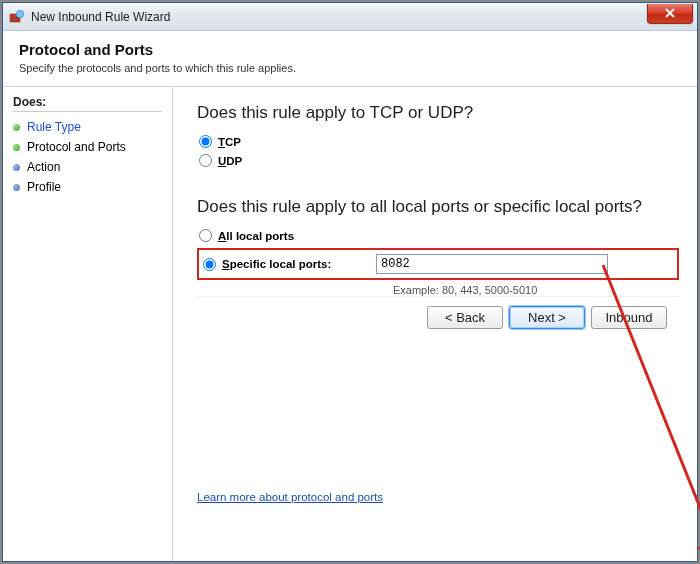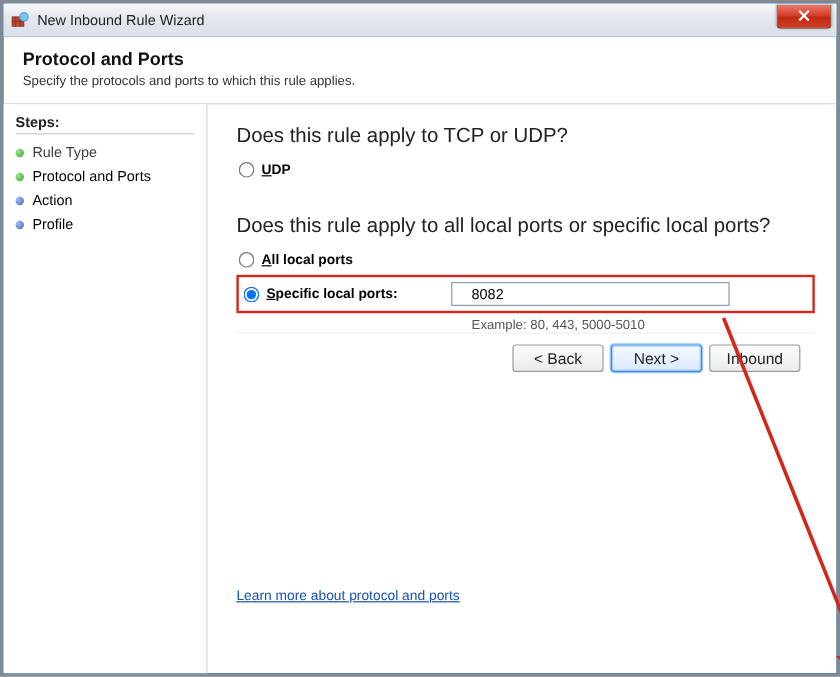--- a/index.html
+++ b/index.html
@@ -52,43 +52,43 @@
     padding:8px 10px 10px 10px;
   }
   .steps-title { font-weight:bold; font-size:12px; color:#222; margin-bottom:2px; }
   .steps-hr { border:none; border-top:1px solid #ccc; margin:2px 0 6px 0; }
   .step-item { display:flex; align-items:center; padding:2px 0; margin-bottom:2px; }
   .step-bullet {
     width:7px; height:7px; border-radius:50%; margin-right:7px;
   }
   .bullet-green { background:radial-gradient(circle at 30% 30%,#9de08a,#3da82a); }
   .bullet-blue  { background:radial-gradient(circle at 30% 30%,#9cb9e8,#4b6fb3); }
-  .step-active { color:#404040; }
+  .step-active { color:#1d4ed8; }
   .main-col {
     flex:1; padding:16px 18px 10px 24px;
     position:relative;
   }
   .q-text { font-size:17px; color:#222; margin-bottom:10px; }
   .radio-row { display:flex; align-items:center; margin:2px 0 2px 2px; }
   .radio-row input { margin:2px 6px 2px 0; }
   .radio-label { font-size:11.5px; }
   .radio-label .mn { text-decoration:underline; }
   .radio-label-bold { font-weight:bold; }
   .spacer1 { height:26px; }
   .highlight-box {
     border:2px solid #d3261d;
     padding:4px 6px 4px 4px;
     display:flex; align-items:center;
     margin-top:4px;
   }
   .highlight-box .radio-row { margin:0; }
   .port-input {
     margin-left:14px; height:20px; width:232px;
-    border:1px solid #8a9bb5; padding:0 16px;
-    font-size:12px; font-family:Liberation Sans, sans-serif;
+    border:1px solid #8a9bb5; padding:0 4px;
+    font-size:12px; font-family:Liberation Mono, monospace;
   }
   .example-text {
     font-size:11px; color:#555;
     margin-left:184px; margin-top:4px;padding-left:12px;
   }
   .learn-link {
     color:#1a4fb3; text-decoration:underline;
     font-size:11.5px;
     position:absolute; left:24px; bottom:58px;
   }
@@ -140,21 +140,21 @@
   </div>
 
   <div class="header-area">
     <div class="header-title">Protocol and Ports</div>
     <div class="header-sub">Specify the protocols and ports to which this rule applies.</div>
   </div>
 
   <div class="body-area">
 
     <div class="steps-col">
-      <div class="steps-title">Steps:</div>
+      <div class="steps-title">Does:</div>
       <hr class="steps-hr">
       <div class="step-item step-active">
         <span class="step-bullet bullet-green"></span>
         <span>Rule Type</span>
       </div>
       <div class="step-item">
         <span class="step-bullet bullet-green"></span>
         <span>Protocol and Ports</span>
       </div>
       <div class="step-item">
@@ -163,20 +163,24 @@
       </div>
       <div class="step-item">
         <span class="step-bullet bullet-blue"></span>
         <span>Profile</span>
       </div>
     </div>
 
     <div class="main-col">
       <div class="q-text">Does this rule apply to TCP or UDP?</div>
 
+      <label class="radio-row">
+        <input type="radio" name="proto" checked="" style="">
+        <span class="radio-label radio-label-bold"><span class="mn">T</span>CP</span>
+      </label>
       <label class="radio-row">
         <input type="radio" name="proto" style="">
         <span class="radio-label radio-label-bold"><span class="mn">U</span>DP</span>
       </label>
 
       <div class="spacer1"></div>
 
       <div class="q-text">Does this rule apply to all local ports or specific local ports?</div>
 
       <label class="radio-row" style="margin-left:2px;">

